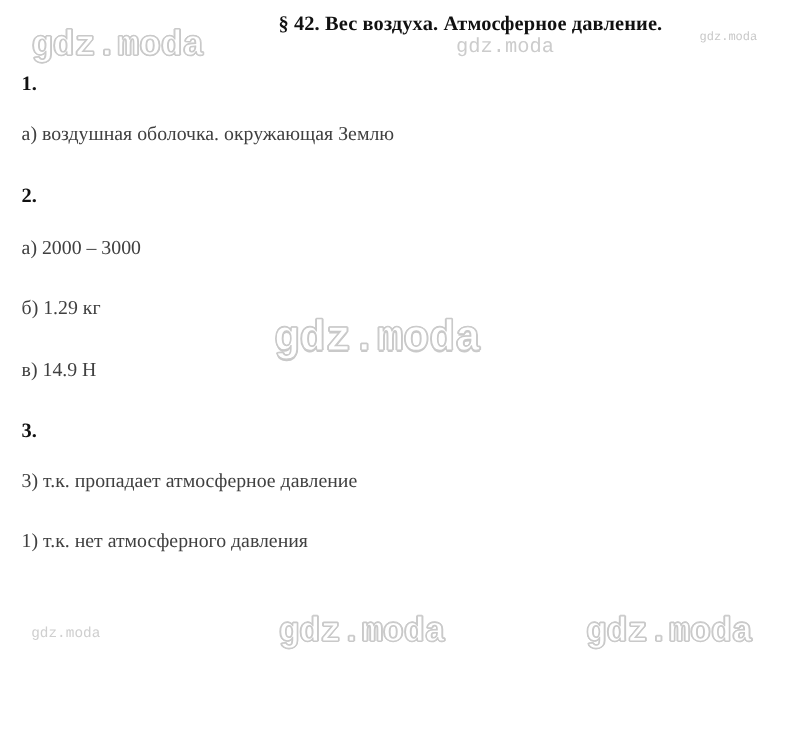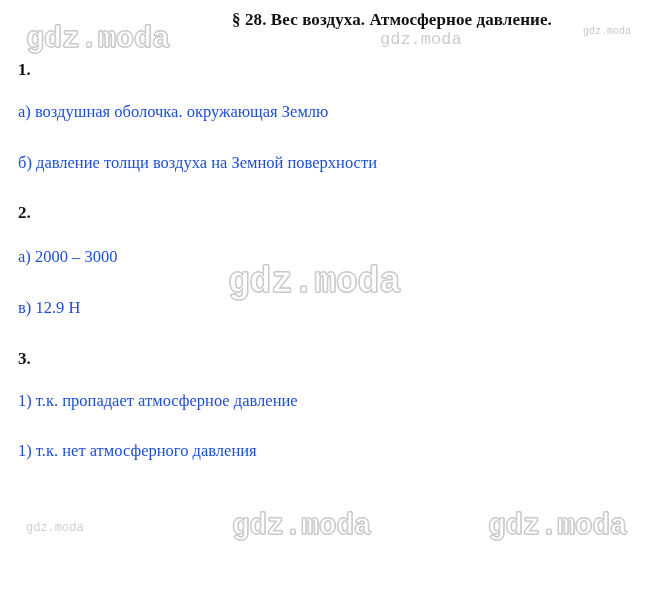--- a/index.html
+++ b/index.html
@@ -37,21 +37,21 @@
     width: 620px;
   }
   .q-number {
     font-size: 17px;
     font-weight: bold;
     color: #111111;
     margin: 0 0 22px 0;
   }
   .line {
     font-size: 16.5px;
-    color: #1d4ed8;
+    color: #404040;
     margin: 0 0 30px 0;
     line-height: 1.25;
   }
   .block {
     margin-bottom: 6px;
   }
   .block-2 .q-number { margin-bottom: 24px; }
 
   
   .wm {
@@ -75,39 +75,39 @@
   .wm-4 { left: 228px; top: 262px; font-size: 36px; }
   .wm-5 { left: 26px; top: 521px; font-size: 12px; color: #cfcfcf; font-weight: normal;}
   .wm-6 { left: 232px; top: 510px; font-size: 29px; }
   .wm-7 { left: 488px; top: 510px; font-size: 29px; }
 </style>
 </head>
 <body>
 
 <div class="page">
 
-  <div class="doc-title">§ 28. Вес воздуха. Атмосферное давление.</div>
+  <div class="doc-title">§ 42. Вес воздуха. Атмосферное давление.</div>
 
   <div class="content">
 
     <div class="block block-1">
       <div class="q-number">1.</div>
       <div class="line">а) воздушная оболочка. окружающая Землю</div>
-      <div class="line">б) давление толщи воздуха на Земной поверхности</div>
     </div>
 
     <div class="block block-2">
       <div class="q-number">2.</div>
       <div class="line">а) 2000 – 3000</div>
-      <div class="line">в) 12.9 Н</div>
+      <div class="line">б) 1.29 кг</div>
+      <div class="line">в) 14.9 Н</div>
     </div>
 
     <div class="block block-3">
       <div class="q-number">3.</div>
-      <div class="line">1) т.к. пропадает атмосферное давление</div>
+      <div class="line">3) т.к. пропадает атмосферное давление</div>
       <div class="line">1) т.к. нет атмосферного давления</div>
     </div>
 
   </div>
 
   <div class="wm wm-outline wm-1">gdz.moda</div>
   <div class="wm wm-2">gdz.moda</div>
   <div class="wm wm-3">gdz.moda</div>
   <div class="wm wm-outline wm-4">gdz.moda</div>
   <div class="wm wm-5">gdz.moda</div>

